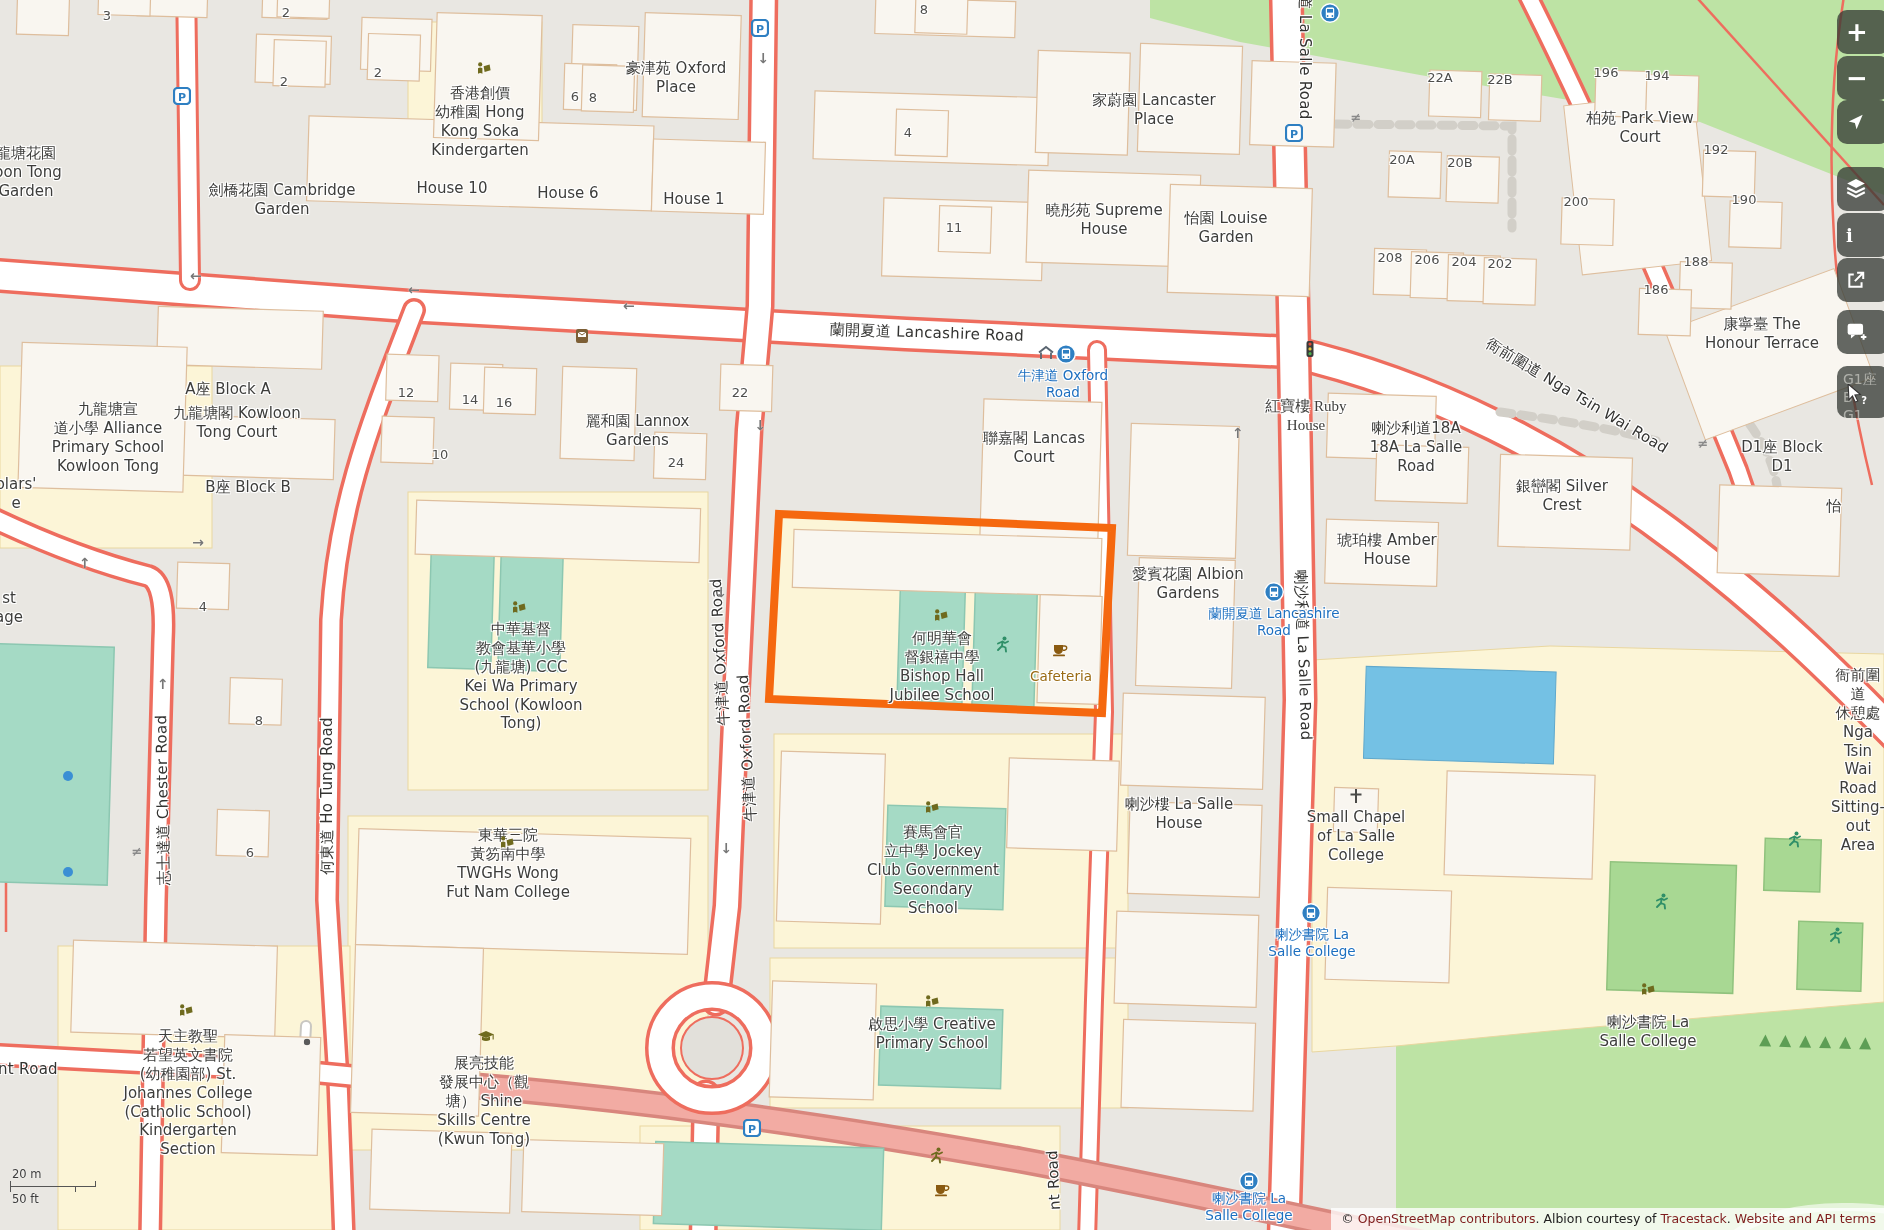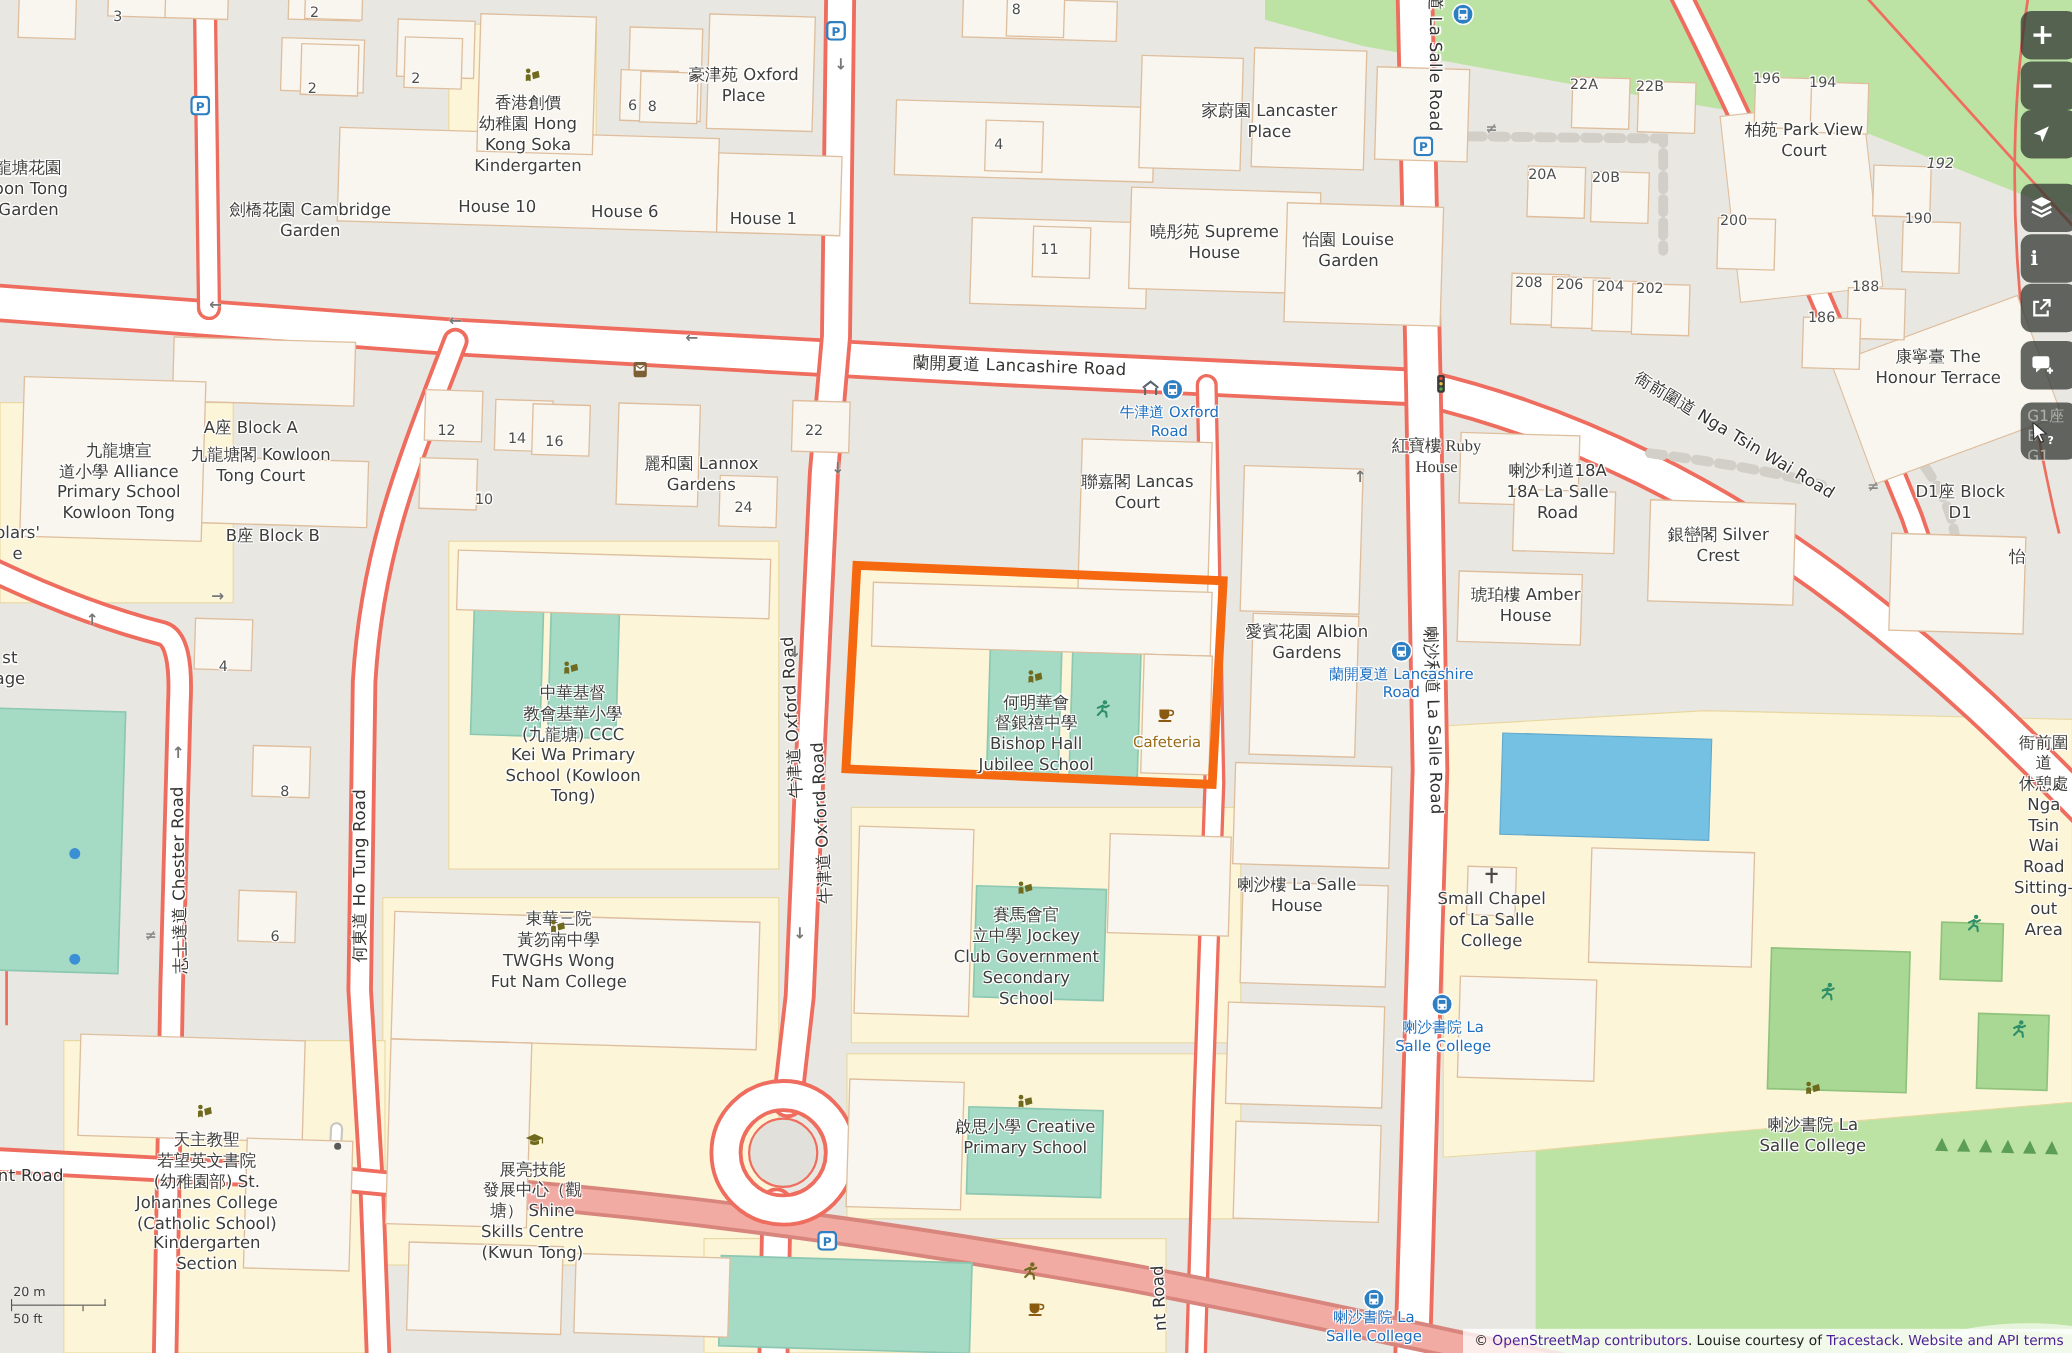--- a/index.html
+++ b/index.html
@@ -27,21 +27,21 @@
   #g1box{height:52px;}
   .g1txt{position:absolute;left:6px;top:4px;color:rgba(235,235,228,.55);font-size:14px;line-height:1.3;white-space:pre-line;text-align:left;}
   
   #scalebar{position:absolute;left:10px;bottom:24px;font-size:11.5px;color:#3c3c3c;
     text-shadow:0 0 2px #fff;}
   #scalebar .st{border:1.5px solid #555;border-top:none;height:5px;width:84px;}
   #scalebar .sb{border:1.5px solid #555;border-bottom:none;border-top:none;height:5px;width:64px;}
   
   #attribution{position:absolute;right:0;bottom:0;background:rgba(255,255,255,.78);
     font-size:12.5px;color:#222;padding:3px 8px 4px 10px;white-space:nowrap;}
-  #attribution .lnk{color:#4c1d95;cursor:pointer;}
+  #attribution .lnk{color:#7f1d1d;cursor:pointer;}
 </style>
 </head>
 <body>
 
 <div id="map-root">
   <svg id="base-svg" width="1884" height="1230" viewBox="0 0 1884 1230">
       <rect x="0" y="0" width="1884" height="1230" fill="#e9e7e2"></rect>
       <polygon points="1150,0 1884,0 1884,195 1700,122 1420,75 1240,42 1150,18" fill="#bde3a4"></polygon>
       <polygon points="1396,1042 1540,1026 1740,1008 1884,998 1884,1230 1396,1230" fill="#bde3a4"></polygon>
       <rect x="408" y="22" width="134" height="168" fill="#fcf5d7" stroke="#e9d7a0"></rect>
@@ -303,21 +303,21 @@
       <div class="lbl n" style="left: 378px; top: 73px; transform: translate(-50%, -50%) rotate(0deg);">2</div>
       <div class="lbl n" style="left: 575px; top: 97px; transform: translate(-50%, -50%) rotate(0deg);">6</div>
       <div class="lbl n" style="left: 593px; top: 98px; transform: translate(-50%, -50%) rotate(0deg);">8</div>
       <div class="lbl n" style="left: 924px; top: 10px; transform: translate(-50%, -50%) rotate(0deg);">8</div>
       <div class="lbl n" style="left: 908px; top: 133px; transform: translate(-50%, -50%) rotate(0deg);">4</div>
       <div class="lbl n" style="left: 954px; top: 228px; transform: translate(-50%, -50%) rotate(0deg);">11</div>
       <div class="lbl n" style="left: 1440px; top: 78px; transform: translate(-50%, -50%) rotate(0deg);">22A</div>
       <div class="lbl n" style="left: 1500px; top: 80px; transform: translate(-50%, -50%) rotate(0deg);">22B</div>
       <div class="lbl n" style="left: 1606px; top: 73px; transform: translate(-50%, -50%) rotate(0deg);">196</div>
       <div class="lbl n" style="left: 1657px; top: 76px; transform: translate(-50%, -50%) rotate(0deg);">194</div>
-      <div class="lbl n" style="left: 1764px; top: 150px; transform: translate(-50%, -50%) rotate(0deg); font-style: italic;">192</div>
+      <div class="lbl n" style="left: 1716px; top: 150px; transform: translate(-50%, -50%) rotate(0deg);">192</div>
       <div class="lbl n" style="left: 1744px; top: 200px; transform: translate(-50%, -50%) rotate(0deg);">190</div>
       <div class="lbl n" style="left: 1576px; top: 202px; transform: translate(-50%, -50%) rotate(0deg);">200</div>
       <div class="lbl n" style="left: 1696px; top: 262px; transform: translate(-50%, -50%) rotate(0deg);">188</div>
       <div class="lbl n" style="left: 1656px; top: 290px; transform: translate(-50%, -50%) rotate(0deg);">186</div>
       <div class="lbl n" style="left: 1390px; top: 258px; transform: translate(-50%, -50%) rotate(0deg);">208</div>
       <div class="lbl n" style="left: 1427px; top: 260px; transform: translate(-50%, -50%) rotate(0deg);">206</div>
       <div class="lbl n" style="left: 1464px; top: 262px; transform: translate(-50%, -50%) rotate(0deg);">204</div>
       <div class="lbl n" style="left: 1500px; top: 264px; transform: translate(-50%, -50%) rotate(0deg);">202</div>
       <div class="lbl n" style="left: 1402px; top: 160px; transform: translate(-50%, -50%) rotate(0deg);">20A</div>
       <div class="lbl n" style="left: 1460px; top: 163px; transform: translate(-50%, -50%) rotate(0deg);">20B</div>
@@ -626,14 +626,14 @@
     </svg>
   </div>
 
   <div id="scalebar">
     <div style="padding-left:2px">20 m</div>
     <div class="st"></div>
     <div class="sb"></div>
     <div style="padding-left:2px">50 ft</div>
   </div>
 
-  <div id="attribution"><span>© </span><span class="lnk">OpenStreetMap contributors</span><span>. Louise courtesy of </span><span class="lnk">Tracestack</span><span>. </span><span class="lnk">Website and API terms</span></div>
+  <div id="attribution"><span>© </span><span class="lnk">OpenStreetMap contributors</span><span>. Albion courtesy of </span><span class="lnk">Tracestack</span><span>. </span><span class="lnk">Website and API terms</span></div>
 </div>
 
 </body></html>

